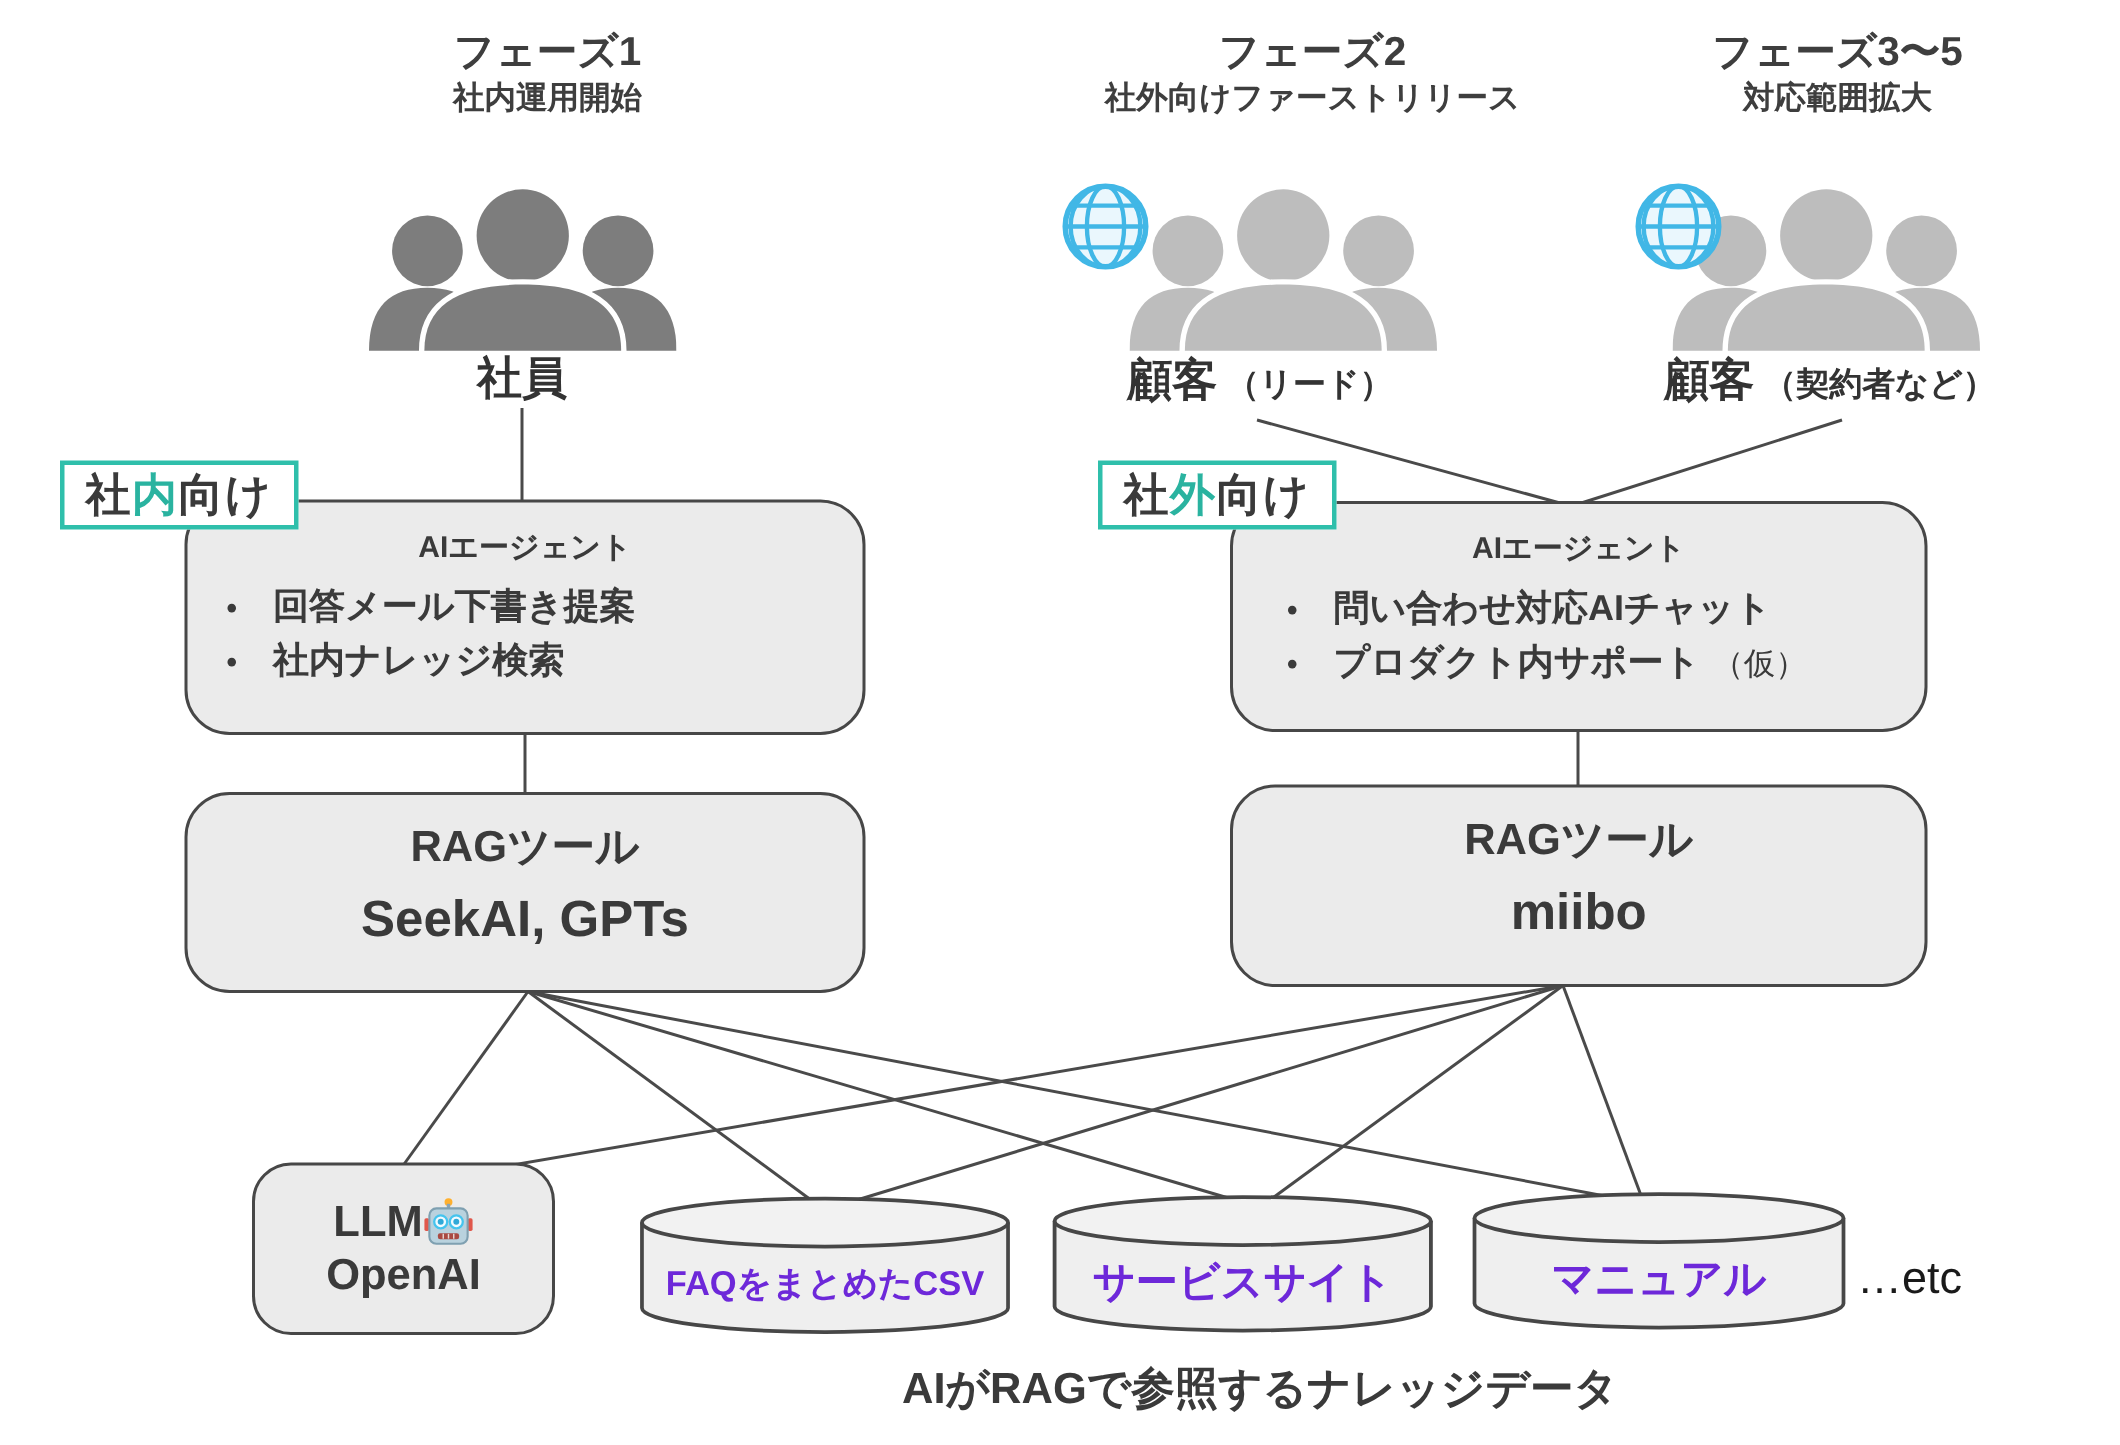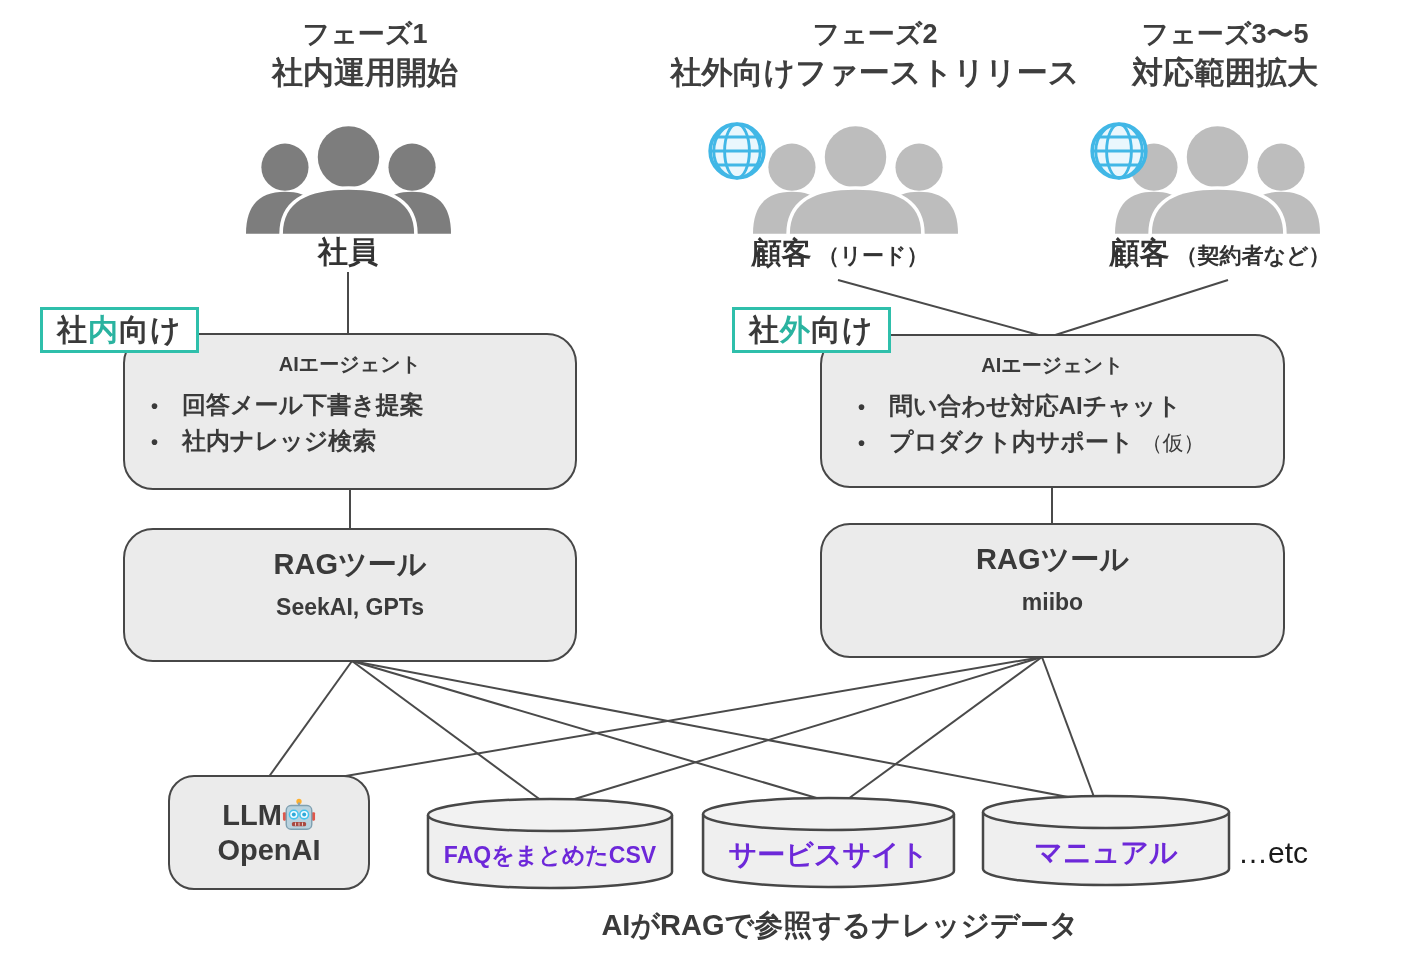--- a/index.html
+++ b/index.html
@@ -18,21 +18,21 @@
     position:absolute; left:0; top:0; z-index:1;
     pointer-events:none;
   }
 
   
   .phase-header {
     position:absolute; text-align:center;
     font-weight:700; color:#3e3e3e; z-index:2;
   }
   .phase-header .l1 { font-size:27px; line-height:1.35; }
-  .phase-header .l2 { font-size:31px; line-height:1.35;text-align:center; }
+  .phase-header .l2 { font-size:21px; line-height:1.35;text-align:center; }
   #ph1 { left:145px; top:16px; width:440px; }
   #ph2 { left:610px; top:16px; width:530px; }
   #ph3 { left:1010px; top:16px; width:430px; }
 
   
   .audience-label {
     position:absolute; text-align:center; z-index:2;
     font-weight:700; color:#333; font-size:30px; white-space:nowrap;
   }
   .audience-label .note { font-size:22px; margin-left:6px; }
@@ -73,21 +73,21 @@
     display:flex; align-items:baseline;
     font-size:24px; font-weight:700; color:#3a3a3a; line-height:1.5;
   }
   .bullet::before { content:"•"; font-size:20px; margin:0 24px 0 26px; }
   #agent-ext .bullet::before { margin:0 24px 0 36px; }
   .bullet .note { font-size:21px; font-weight:400; margin-left:8px; }
 
   #rag-int { left:123px; top:528px; width:454px; height:134px; }
   #rag-ext { left:820px; top:523px; width:465px; height:135px; }
   .rag-title { text-align:center; font-size:29px; font-weight:700; margin-top:15px; }
-  .rag-tools { text-align:center; font-size:23px; font-weight:700; margin-top:9px; }
+  .rag-tools { text-align:center; font-size:34px; font-weight:700; margin-top:9px; }
 
   
   #llm-box {
     left:168px; top:775px; width:202px; height:115px;
     border-radius:26px;
     display:flex; flex-direction:column; align-items:center; justify-content:center;
     gap:2px;
   }
   .llm-line { display:flex; align-items:center; 
     font-size:29px; font-weight:700; color:#3a3a3a; }

